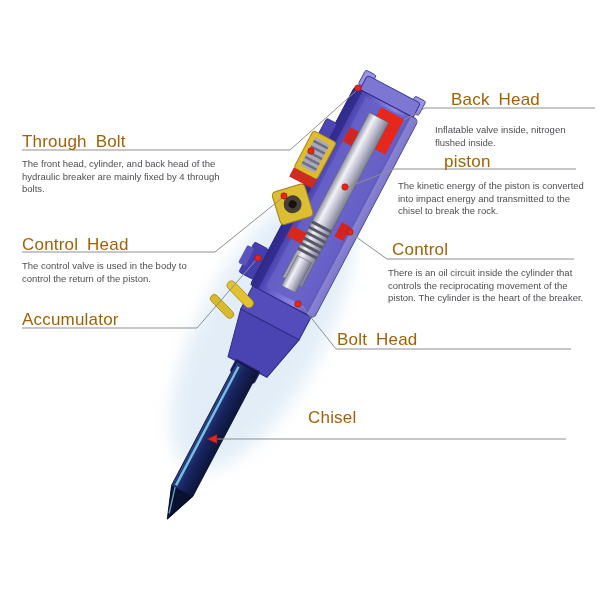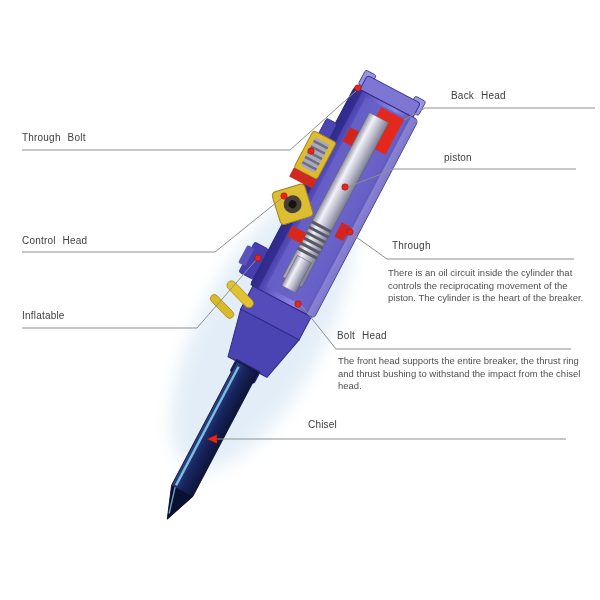--- a/index.html
+++ b/index.html
@@ -4,22 +4,22 @@
 <style>
   html,body{margin:0;padding:0;}
   body{
     width:600px;height:600px;background:#ffffff;overflow:hidden;
     font-family:"Liberation Sans","DejaVu Sans",sans-serif;
   }
   .stage{position:relative;width:600px;height:600px;background:#ffffff;}
   .stage svg{position:absolute;left:0;top:0;}
   .lbl-title{
     position:absolute;
-    font-size:10px;line-height:1;letter-spacing:.2px;word-spacing:4px;
-    color:#404040;white-space:nowrap;
+    font-size:17px;line-height:1;letter-spacing:.2px;word-spacing:4px;
+    color:#a16207;white-space:nowrap;
   }
   .lbl-desc{
     position:absolute;
     font-size:9.5px;line-height:1.32;letter-spacing:0;
     color:#4f4f54;
   }
 </style>
 </head>
 <body>
 
@@ -140,30 +140,33 @@
       <circle cx="345" cy="187" r="3.2"></circle>
       <circle cx="284" cy="196" r="3.2"></circle>
       <circle cx="350" cy="232" r="3.2"></circle>
       <circle cx="258" cy="258" r="3.2"></circle>
       <circle cx="298" cy="304" r="3.2"></circle>
       <polygon points="207,439 217,434.5 217,443.5"></polygon>
     </g>
   </svg>
 
   <div class="lbl-title" style="left:22px;top:133px">Through  Bolt</div>
+  <div class="lbl-desc" style="left:22px;top:158px;width:207px">The front head, cylinder, and back head of the hydraulic breaker are mainly fixed by 4 through bolts.</div>
 
   <div class="lbl-title" style="left:22px;top:236px">Control  Head</div>
+  <div class="lbl-desc" style="left:22px;top:260px;width:180px">The control valve is used in the body to control the return of the piston.</div>
 
-  <div class="lbl-title" style="left:22px;top:311px">Inflatable</div>
+  <div class="lbl-title" style="left:22px;top:311px">Accumulator</div>
 
   <div class="lbl-title" style="left:451px;top:91px">Back  Head</div>
+  <div class="lbl-desc" style="left:435px;top:124px;width:145px">Inflatable valve inside, nitrogen flushed inside.</div>
 
   <div class="lbl-title" style="left:444px;top:153px">piston</div>
+  <div class="lbl-desc" style="left:398px;top:180px;width:190px">The kinetic  energy of the piston is converted into impact energy and transmitted to the chisel to break the rock.</div>
 
-  <div class="lbl-title" style="left:392px;top:241px">Through</div>
+  <div class="lbl-title" style="left:392px;top:241px">Control</div>
   <div class="lbl-desc" style="left:388px;top:267px;width:205px">There is an oil circuit inside the cylinder that controls the reciprocating movement of the piston. The cylinder is the heart of the breaker.</div>
 
   <div class="lbl-title" style="left:337px;top:331px">Bolt  Head</div>
-  <div class="lbl-desc" style="left:338px;top:355px;width:255px">The front head supports the entire breaker, the thrust ring and thrust bushing to withstand the impact from the chisel head.</div>
 
-  <div class="lbl-title" style="left:308px;top:420px">Chisel</div>
+  <div class="lbl-title" style="left:308px;top:409px">Chisel</div>
 
 </div>
 
 </body></html>

